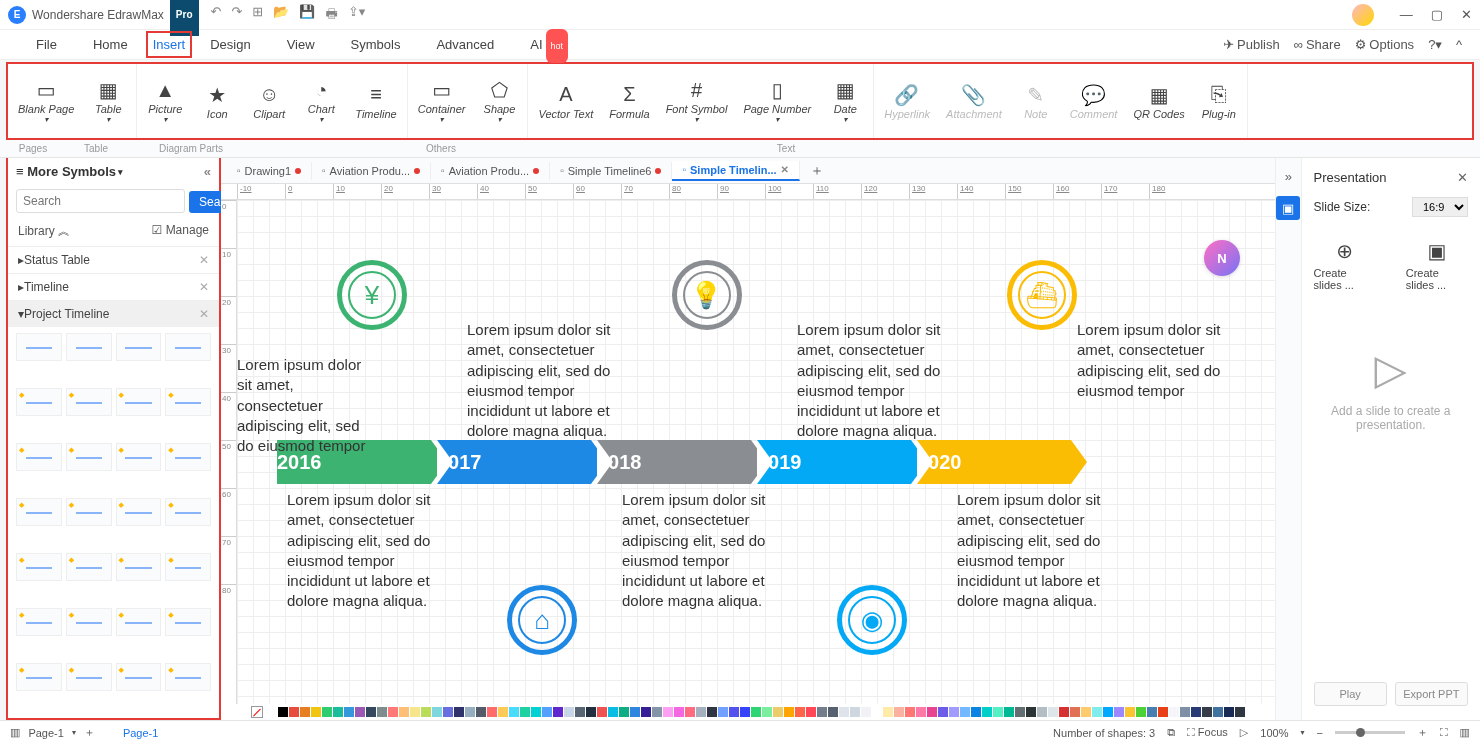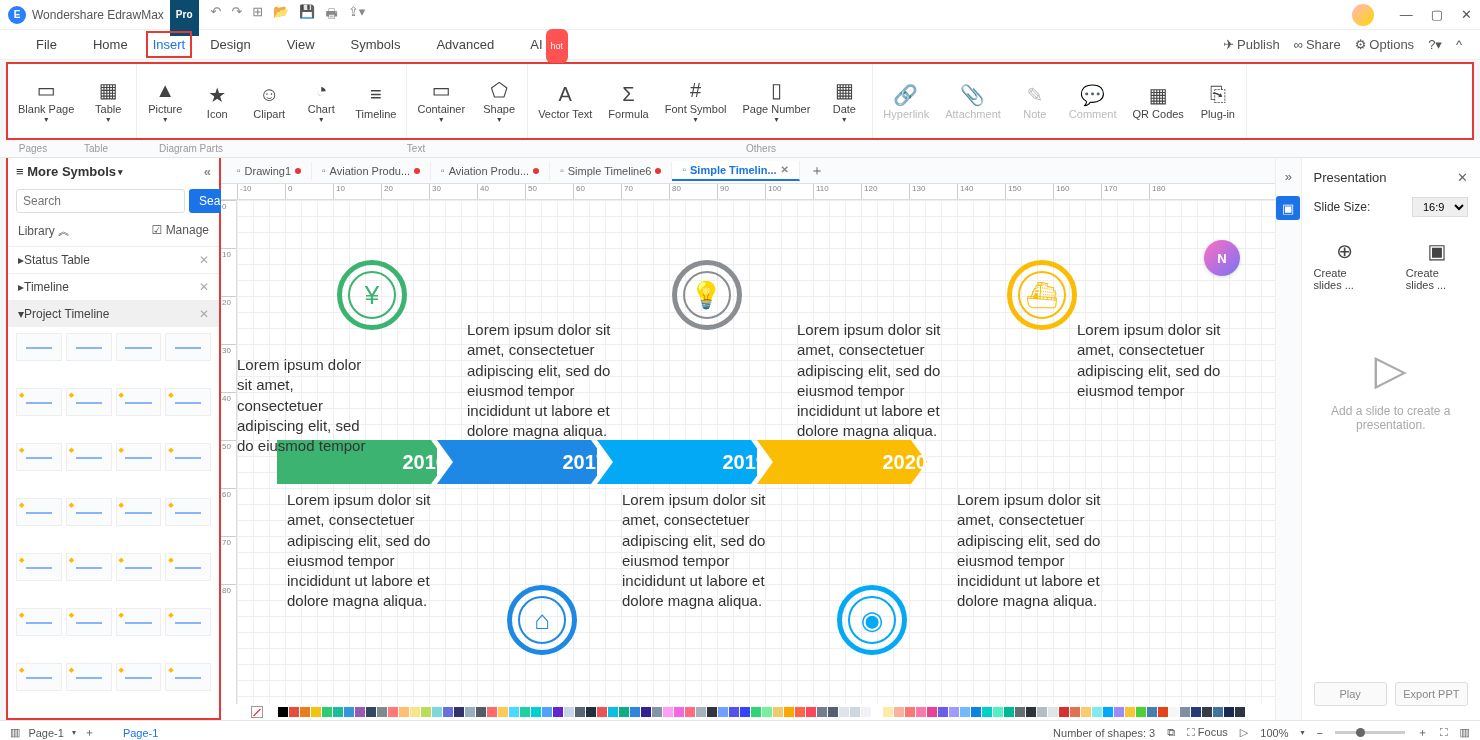--- a/index.html
+++ b/index.html
@@ -16,54 +16,54 @@
 .menubar .menu-item.active { border: 2px solid #e53935; padding: 4px 5px; color:#1a73e8; font-weight:500;}
 .menubar .ai-badge { background:#ff5252;color:#fff;font-size:9px;padding:12px 5px;border-radius:6px;margin-left:3px;}
 .menubar .right-items { margin-left:auto; display:flex; gap:14px; color:#555; align-items:center;}
 .menubar .right-items span{display:flex;align-items:center;gap:3px;}
 .ribbon-wrap { border:2px solid #e53935; margin:2px 6px 0 6px; }
 .ribbon { height: 74px; background: #fff; display: flex; align-items: stretch; }
 .ribbon-group { display:flex; border-right:1px solid #eee; padding:4px 2px;}
 .ribbon-btn { display:flex; flex-direction:column; align-items:center; justify-content:center; padding:2px 8px; min-width:52px; cursor:pointer; color:#444;}
 .ribbon-btn.disabled { color:#bbb; }
 .ribbon-btn .ico { font-size:20px; height:26px; display:flex;align-items:center;}
-.ribbon-btn .lbl { font-size:11px; text-align:center; line-height:1.1; }
+.ribbon-btn .lbl { font-size:11px; text-align:center; line-height:1.1;font-style:italic; }
 .ribbon-btn .caret { font-size:8px; margin-top:1px;}
 .ribbon-sections { height:18px; display:flex; background:#fafbfc; font-size:10px; color:#999; border-bottom:1px solid #e5e5e5;}
 .ribbon-sections div{display:flex;align-items:center;justify-content:center;}
 .workspace { display:flex; height: calc(740px - 30px - 30px - 76px - 18px - 24px); }
 .left-panel { width: 215px; background:#fff; border:2px solid #e53935; border-top:none; display:flex; flex-direction:column; margin-left:6px;}
 .left-panel .hdr { display:flex; align-items:center; padding:6px 8px; font-weight:600; font-size:13px;}
 .left-panel .hdr .collapse{margin-left:auto;color:#888;}
-.left-panel .search-row{display:flex;padding:4px 8px;gap:4px;}
+.left-panel .search-row{display:flex;padding:4px 8px;gap:4px;align-items:flex-end;}
 .left-panel .search-row input{flex:1;border:1px solid #ddd;border-radius:3px;padding:4px 6px;font-size:12px;}
 .left-panel .search-row button{background:#1a73e8;color:#fff;border:none;border-radius:3px;padding:4px 10px;font-size:12px;}
 .left-panel .lib-row{display:flex;padding:6px 10px;font-size:12px;color:#555;}
 .left-panel .lib-row .manage{margin-left:auto;}
 .left-panel .cat{display:flex;align-items:center;padding:6px 10px;font-size:12px;color:#444;border-top:1px solid #eee;}
 .left-panel .cat .x{margin-left:auto;color:#aaa;}
 .left-panel .thumbs{flex:1;padding:6px 8px;display:grid;grid-template-columns:repeat(4,1fr);gap:6px 4px;overflow:hidden;}
 .left-panel .thumb{height:28px;background:#fafbfc;border:1px solid #eee;position:relative;}
 .left-panel .thumb::after{content:"";position:absolute;left:20%;right:20%;top:50%;height:2px;background:#8ab4f8;}
 .left-panel .thumb.o::before{content:"◆";position:absolute;left:2px;top:2px;font-size:7px;color:#ffb900;}
 .center { flex:1; display:flex; flex-direction:column; background:#f5f6f8; position:relative;}
 .doc-tabs { height:26px; display:flex; align-items:center; background:#fafbfc; border-bottom:1px solid #e0e0e0; padding-left:6px;}
 .doc-tab { display:flex;align-items:center;gap:4px;padding:3px 10px;font-size:11px;color:#555;border-right:1px solid #eee;max-width:150px;}
 .doc-tab .dot{width:6px;height:6px;border-radius:50%;background:#e53935;}
 .doc-tab.active{background:#fff;color:#1a73e8;font-weight:600;border-bottom:2px solid #1a73e8;}
 .doc-tab .x{color:#888;font-size:10px;}
 .doc-tabs .plus{padding:0 10px;color:#666;font-size:14px;}
 .ruler-h{height:16px;background:#fff;border-bottom:1px solid #ddd;display:flex;font-size:8px;color:#888;padding-left:16px;overflow:hidden;}
-.ruler-h span{width:48px;flex-shrink:0;border-left:1px solid #ccc;padding-left:2px;}
+.ruler-h span{width:48px;flex-shrink:0;border-left:1px solid #ccc;padding-left:2px;text-decoration:underline;}
 .canvas-area{flex:1;display:flex;overflow:hidden;}
 .ruler-v{width:16px;background:#fff;border-right:1px solid #ddd;display:flex;flex-direction:column;font-size:8px;color:#888;}
 .ruler-v span{height:48px;border-top:1px solid #ccc;padding-top:1px;padding-left:1px;}
 .canvas{flex:1;background:#fff;background-image:linear-gradient(#eee 1px,transparent 1px),linear-gradient(90deg,#eee 1px,transparent 1px);background-size:16px 16px;position:relative;overflow:hidden;}
 .timeline-row{position:absolute;left:40px;top:240px;display:flex;}
-.arrow{width:170px;height:44px;position:relative;color:#fff;font-weight:bold;font-size:20px;display:flex;align-items:center;justify-content:flex-end;margin-right:-10px;}
+.arrow{width:170px;height:44px;position:relative;color:#fff;font-weight:bold;font-size:20px;display:flex;align-items:center;justify-content:flex-start;margin-right:-10px;}
 .arrow::before{content:"";position:absolute;left:0;top:0;bottom:0;right:16px;background:var(--c);}
 .arrow::after{content:"";position:absolute;right:0;top:0;width:0;height:0;border-top:22px solid transparent;border-bottom:22px solid transparent;border-left:16px solid var(--c);}
 .arrow span{position:relative;z-index:1;}
 .arrow .notch{position:absolute;left:0;top:0;width:0;height:0;border-top:22px solid transparent;border-bottom:22px solid transparent;border-left:16px solid #fff;z-index:1;}
 .circ{position:absolute;width:70px;height:70px;border-radius:50%;border:5px solid;display:flex;align-items:center;justify-content:center;font-size:26px;}
 .circ .inner{width:48px;height:48px;border-radius:50%;border:2px solid;display:flex;align-items:center;justify-content:center;}
 .dashline{position:absolute;width:0;border-left:1.5px dashed;z-index:-1;}
 .txt{position:absolute;width:155px;font-size:15px;line-height:1.35;color:#333;}
 .watermark{position:absolute;right:35px;top:40px;width:36px;height:36px;border-radius:50%;background:#fff;box-shadow:0 1px 4px rgba(0,0,0,0.15);display:flex;align-items:center;justify-content:center;font-weight:bold;font-size:13px;background:linear-gradient(135deg,#ff6ec4,#7873f5);color:#fff;}
 .right-strip{width:32px;background:#fafbfc;border-left:1px solid #eee;display:flex;flex-direction:column;align-items:center;padding-top:6px;gap:8px;}
@@ -225,22 +225,22 @@
           <div class="ico">⎘</div>
           <div class="lbl">Plug-in</div>
         </div>
       </div>
     </div>
 </div>
 <div class="ribbon-sections" id="ribbon-sections">
     <div style="width: 66px;">Pages</div>
     <div style="width: 60px;">Table</div>
     <div style="width: 130px;">Diagram Parts</div>
+    <div style="width: 370px;">Others</div>
     <div style="width: 320px;">Text</div>
-    <div style="width: 370px;">Others</div>
   </div>
 
 <div class="workspace">
 
   <div class="left-panel">
     <div class="hdr"><span>≡</span>&nbsp;<span>More Symbols</span><span style="font-size:9px;margin-left:2px;">▾</span><span class="collapse">«</span></div>
     <div class="search-row">
       <input placeholder="Search" style="">
       <button>Search</button>
     </div>
@@ -348,20 +348,24 @@
         </div>
       <div class="canvas" id="canvas">
         <div class="watermark">N</div>
       <div class="timeline-row">
             <div class="arrow" style="--c: #3cb371;">
               <span>2016</span>
             </div>
             <div class="arrow" style="--c: #1e88e5;">
               <div class="notch"></div>
               <span>2017</span>
+            </div>
+            <div class="arrow" style="--c: #8a8d91;">
+              <div class="notch"></div>
+              <span>2018</span>
             </div>
             <div class="arrow" style="--c: #03a9f4;">
               <div class="notch"></div>
               <span>2019</span>
             </div>
             <div class="arrow" style="--c: #fbbc04;">
               <div class="notch"></div>
               <span>2020</span>
             </div>
           </div>

